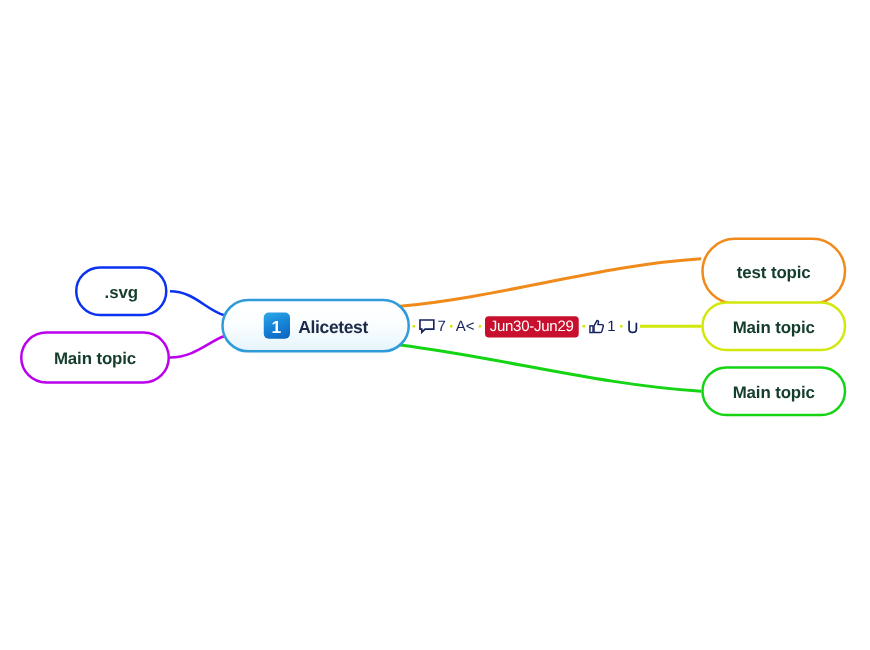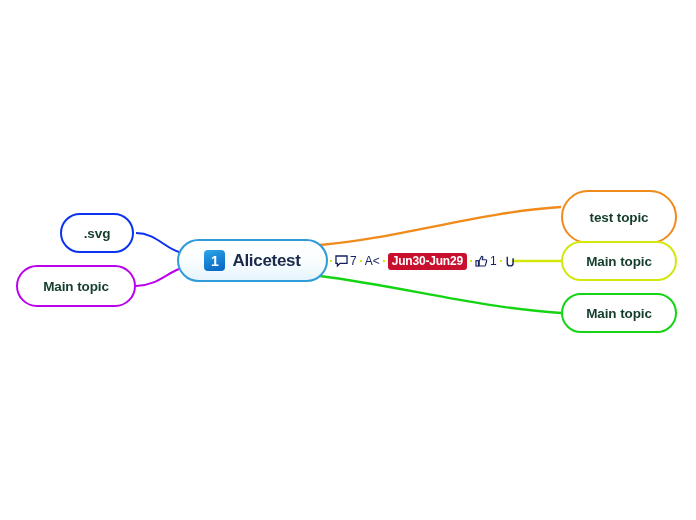--- a/index.html
+++ b/index.html
@@ -79,21 +79,21 @@
     color: #ffffff;
     font-size: 14px;
     font-weight: bold;
     display: flex;
     align-items: center;
     justify-content: center;
     line-height: 1;
     flex: none;
   }
   .central-label {
-    font-size: 17px;
+    font-size: 14px;
     font-weight: bold;
     color: #1b2a4a;
     letter-spacing: -0.3px;
     text-align: right;
   }
 
   
   .icon-strip {
     position: absolute;
     left: 330px;
@@ -123,21 +123,21 @@
   .strip-count {
     font-size: 12px;
     color: #15205e;
     font-weight: normal;
     line-height: 1;
   }
   .date-badge {
     background: #c8102e;
     color: #ffffff;
     font-size: 12px;
-    font-weight: bold;
+    font-weight: normal;
     border-radius: 3px;
     padding: 2px 4px 3px 4px;
     line-height: 1;
     letter-spacing: -0.2px;
   }
 </style>
 </head>
 <body>
 
 <div id="canvas">

